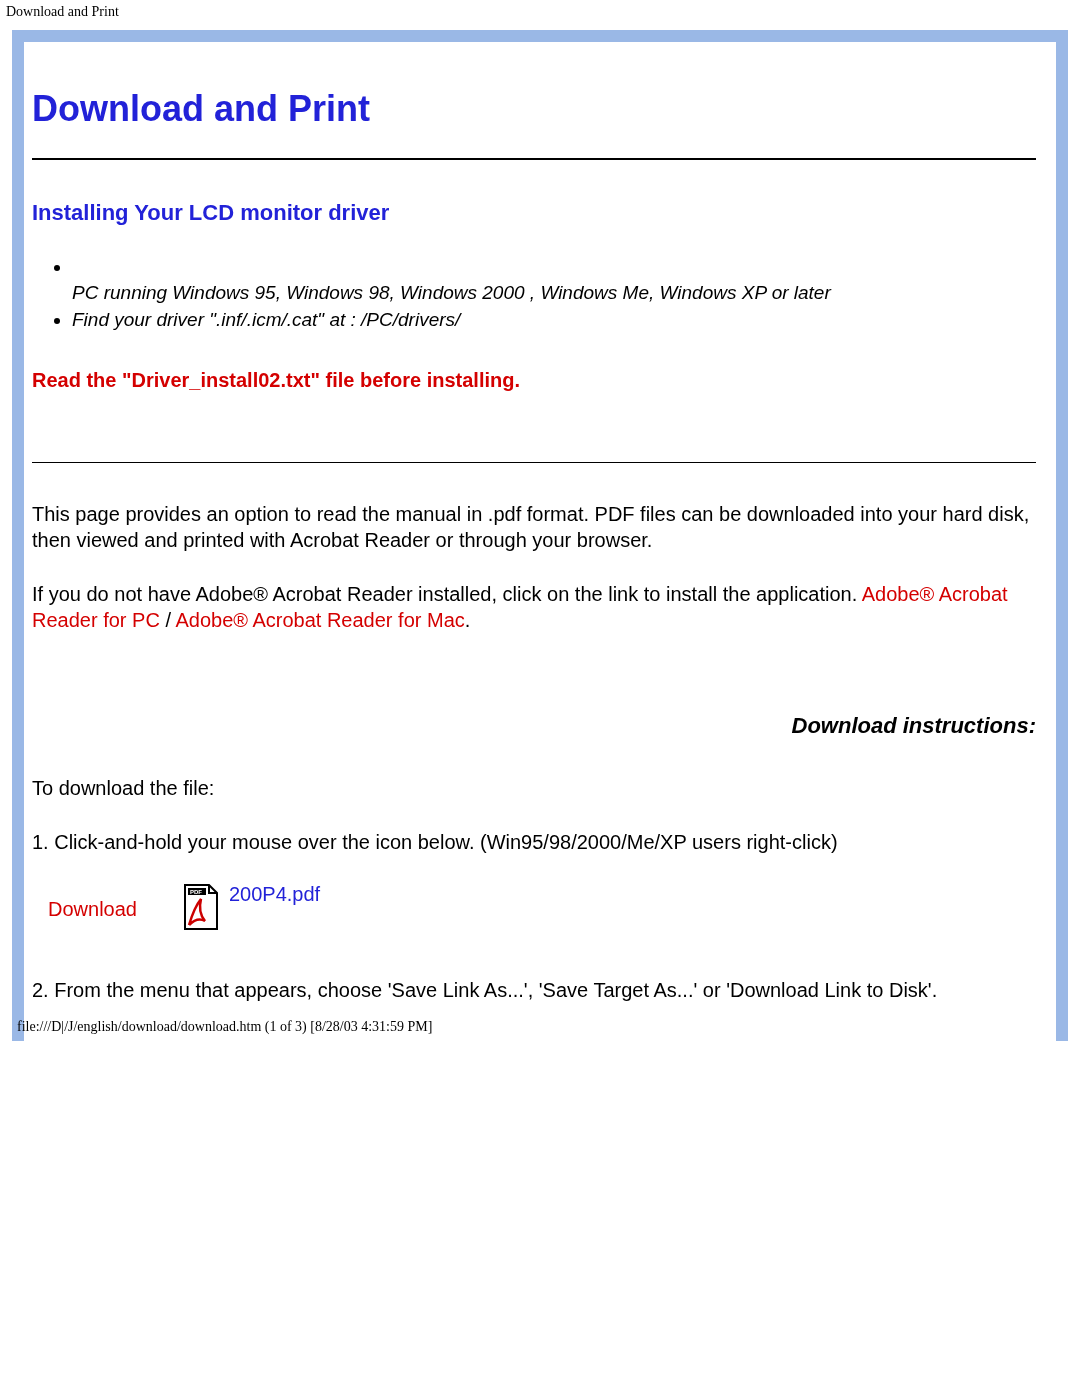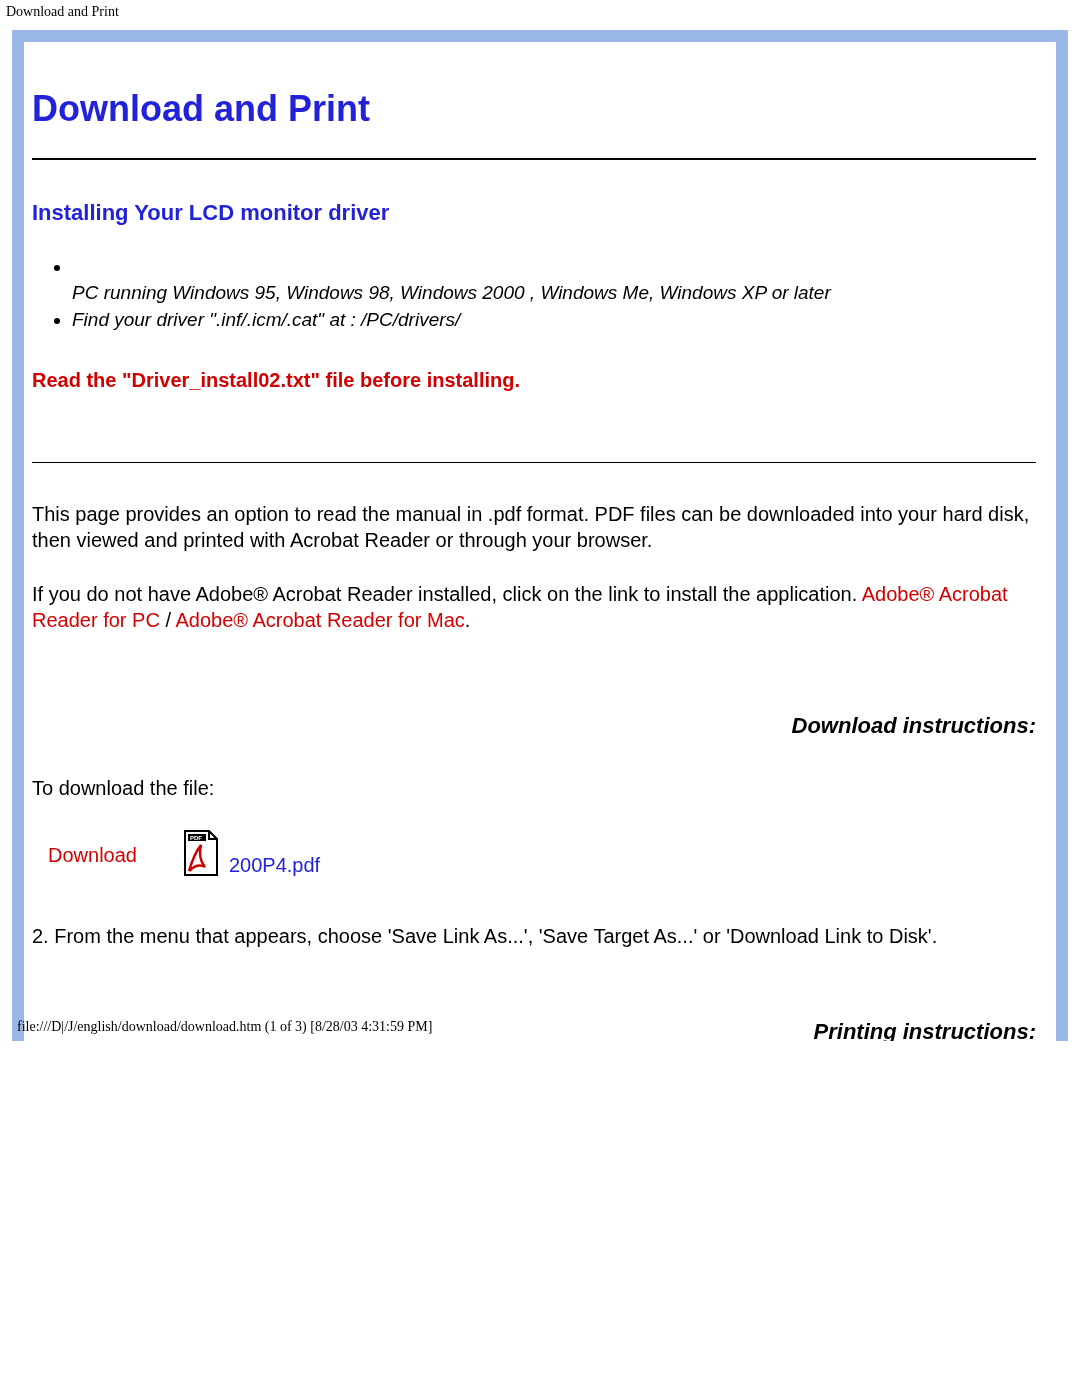--- a/index.html
+++ b/index.html
@@ -113,21 +113,20 @@
     margin: 26px 0 46px 12px;
   }
   .download-label {
     color: #d40000;
     font-size: 20px;
     padding-bottom: 10px;
     padding-left: 4px;
   }
   .pdf-block {
     display: flex;
-    align-items: flex-end;
     gap: 8px;
   }
   .pdf-icon-wrap {
     width: 40px;
     height: 48px;
   }
   .pdf-filename {
     color: #2222d8;
     font-size: 20px;
   }
@@ -176,20 +175,21 @@
         <div class="body-text">This page provides an option to read the manual in .pdf format. PDF files can be downloaded into your hard disk, then viewed and printed with Acrobat Reader or through your browser.</div>
 
         <div class="body-text">
           <span>If you do not have Adobe® Acrobat Reader installed, click on the link to install the application. </span><span class="link-red">Adobe® Acrobat Reader for PC</span><span> / </span><span class="link-red">Adobe® Acrobat Reader for Mac</span><span>.</span>
         </div>
 
         <div class="sub-title">Download instructions:</div>
 
         <div class="body-text">To download the file:</div>
 
+        <div class="body-text">1. Click-and-hold your mouse over the icon below. (Win95/98/2000/Me/XP users right-click)</div>
 
         <div class="download-row">
           <div class="download-label">Download</div>
           <div class="pdf-block">
             <span class="pdf-icon-wrap">
               <svg viewBox="0 0 40 48" width="40" height="48">
                 <path d="M4 2 h24 l8 8 v36 h-32 z" fill="#fff" stroke="#000" stroke-width="2"></path>
                 <path d="M28 2 v8 h8" fill="none" stroke="#000" stroke-width="2"></path>
                 <rect x="7" y="5" width="18" height="7" fill="#000"></rect>
                 <text x="9" y="11" font-size="6" fill="#fff" font-family="Arial" font-weight="bold">PDF</text>

